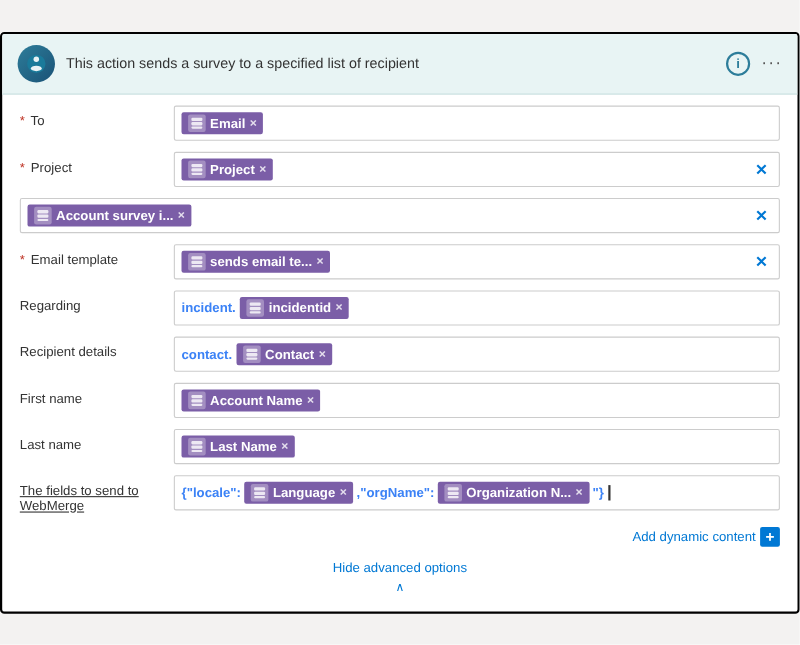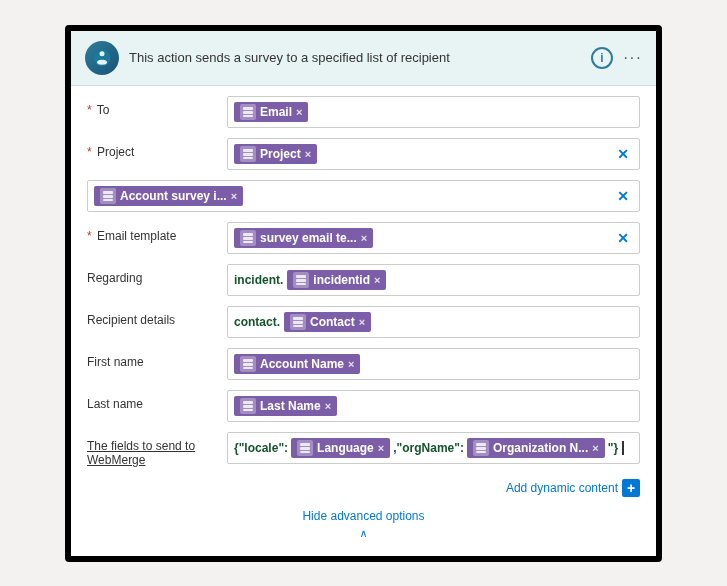--- a/index.html
+++ b/index.html
@@ -6,23 +6,23 @@
     body {
       font-family: 'Segoe UI', Arial, sans-serif;
       font-size: 13px;
       background: #f3f2f1;
       display: flex;
       justify-content: center;
       align-items: center;
       min-height: 100vh;
     }
     .card {
-      width: 597px;
+      width: 727px;
       background: #fff;
-      border: 6px solid #000000;
+      border: 2px solid #000000;
       border-radius: 4px;
       overflow: hidden;
     }
     .card-header {
       background: #e8f4f4;
       display: flex;
       align-items: center;
       padding: 10px 14px;
       border-bottom: 1px solid #c8e0e0;
       gap: 10px;
@@ -132,21 +132,21 @@
     .field-clear {
       margin-left: auto;
       color: #0078d4;
       cursor: pointer;
       font-size: 14px;
       padding: 0 4px;
       align-self: center;
     }
     .prefix-text {
       font-size: 12px;
-      color: #14532d;
+      color: #3b82f6;
     }
     .bottom-row {
       display: flex;
       justify-content: flex-end;
       align-items: center;
       padding: 4px 0 6px 0;
     }
     .add-dynamic {
       color: #0078d4;
       font-size: 12px;
@@ -288,21 +288,21 @@
       </div>
       <div class="form-field">
         <span class="tag">
           <span class="tag-icon">
             <svg width="12" height="12" viewBox="0 0 12 12">
                 <rect x="1" y="1" width="10" height="3" rx="1" fill="white" opacity="0.8"></rect>
                 <rect x="1" y="5" width="10" height="3" rx="1" fill="white" opacity="0.8"></rect>
                 <rect x="1" y="9" width="10" height="2" rx="1" fill="white" opacity="0.8"></rect>
               </svg>
           </span>
-          <span>survey email te...</span>
+          <span>sends email te...</span>
           <span class="tag-close">×</span>
         </span>
         <span class="field-clear">✕</span>
       </div>
     </div>
 
     <div class="form-row">
       <div class="form-label">
         <span>Regarding</span>
       </div>

